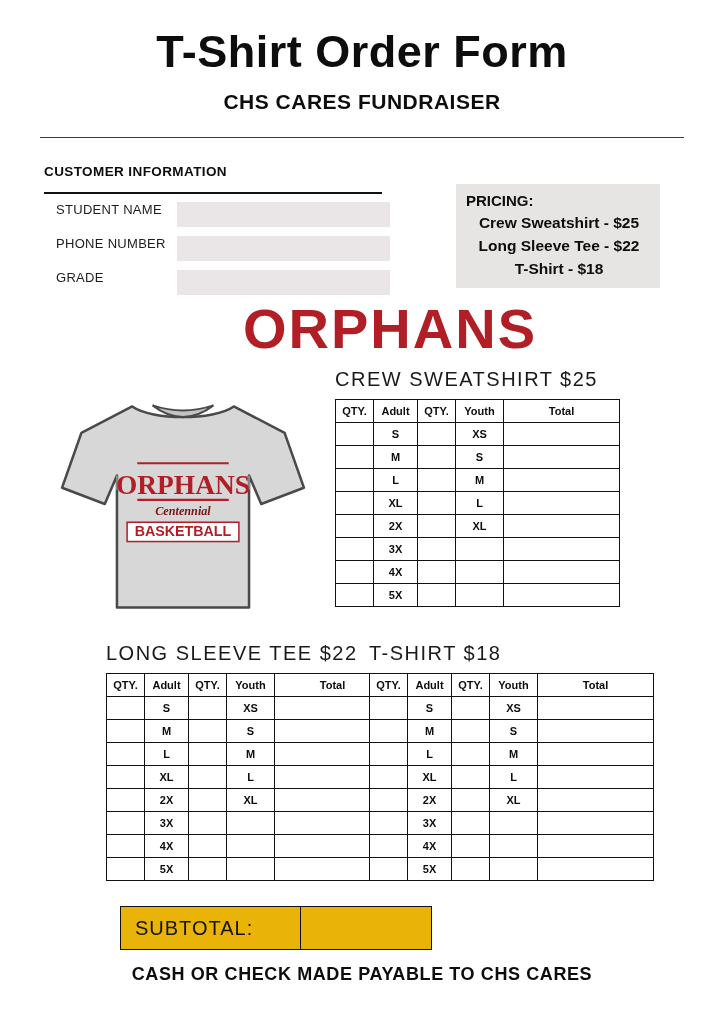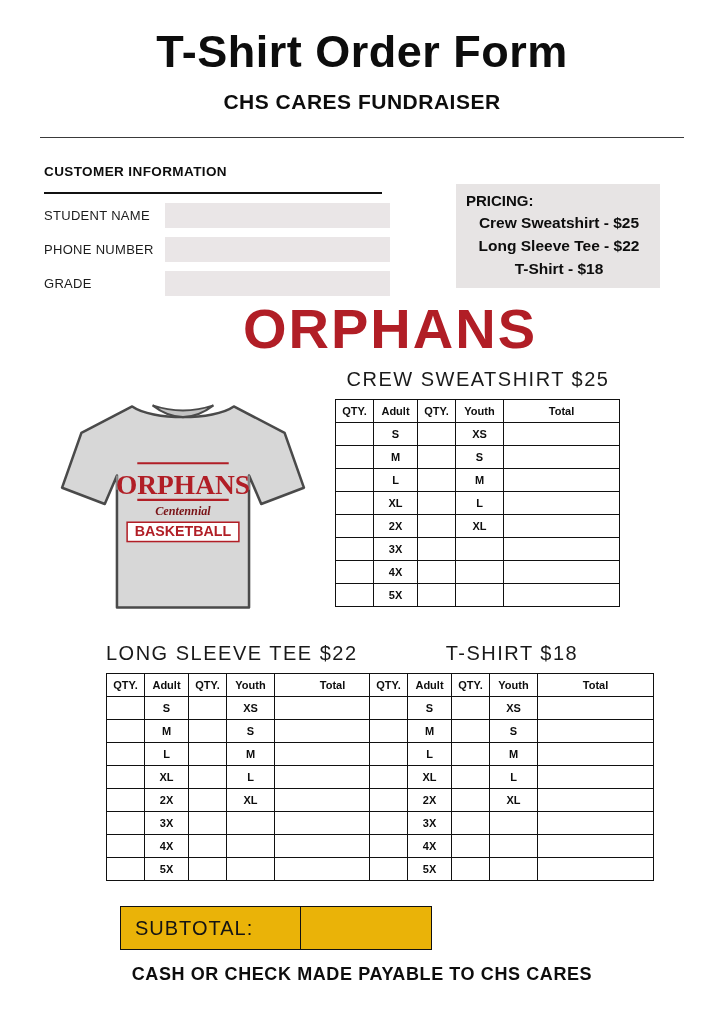--- a/index.html
+++ b/index.html
@@ -25,21 +25,21 @@
     position:absolute; top:137px; left:40px; width:644px;
     border-top:1.5px solid #3a3a3a;
   }
 
   
   .customer { position:absolute; top:164px; left:44px; width:346px; }
   .customer-heading {
     font-size:13.5px; font-weight:700; letter-spacing:0.4px;
     padding-bottom:13px; border-bottom:2px solid #111; width:338px; color:#0d0d0d;
   }
-  .field-row { display:flex; align-items:center; margin-top:8px; height:26px; }
+  .field-row { display:flex; align-items:flex-start; margin-top:8px; height:26px;margin-left:12px; }
   .field-label { font-size:13px; letter-spacing:0.3px; width:121px; color:#1c1c1c; }
   .field-input { flex:1; height:25px; background:var(--field-gray,#EAE6E7); }
 
   
   .pricing {
     position:absolute; top:184px; left:456px; width:204px;
     background:var(--pricing-gray,#E7E4E4); padding:8px 8px 10px 10px;
   }
   .pricing-heading { font-size:15px; font-weight:700; color:#0d0d0d; }
   .pricing-line { font-size:15.5px; font-weight:700; text-align:center; margin-top:5px; color:#0d0d0d; }
@@ -54,21 +54,21 @@
   
   .shirt { position:absolute; top:390px; left:56px; width:254px; height:234px; }
   .shirt svg { width:100%; height:100%; }
 
   
   .table-block { position:absolute; width:286px; }
   .table-block.crew      { top:368px; left:335px; }
   .table-block.longtee   { top:642px; left:69px;padding-left:37px;  }
   .table-block.tee       { top:642px; left:369px; }
   .table-title {
-    font-size:20px; font-weight:400; letter-spacing:1.5px; text-align:center;
+    font-size:20px; font-weight:400; letter-spacing:1.5px; 
     color:#1a1a1a; margin-bottom:8px; white-space:nowrap;
   }
   table.size-table { border-collapse:collapse; table-layout:fixed; width:284px; background:#fff; }
   table.size-table th, table.size-table td {
     border:1px solid #111; height:23px; font-size:11px; font-weight:700;
     text-align:center; padding:0 2px; color:#0d0d0d;
   }
   .col0 { width:38px; } .col1 { width:44px; } .col2 { width:38px; }
   .col3 { width:48px; } .col4 { width:116px; }
 

